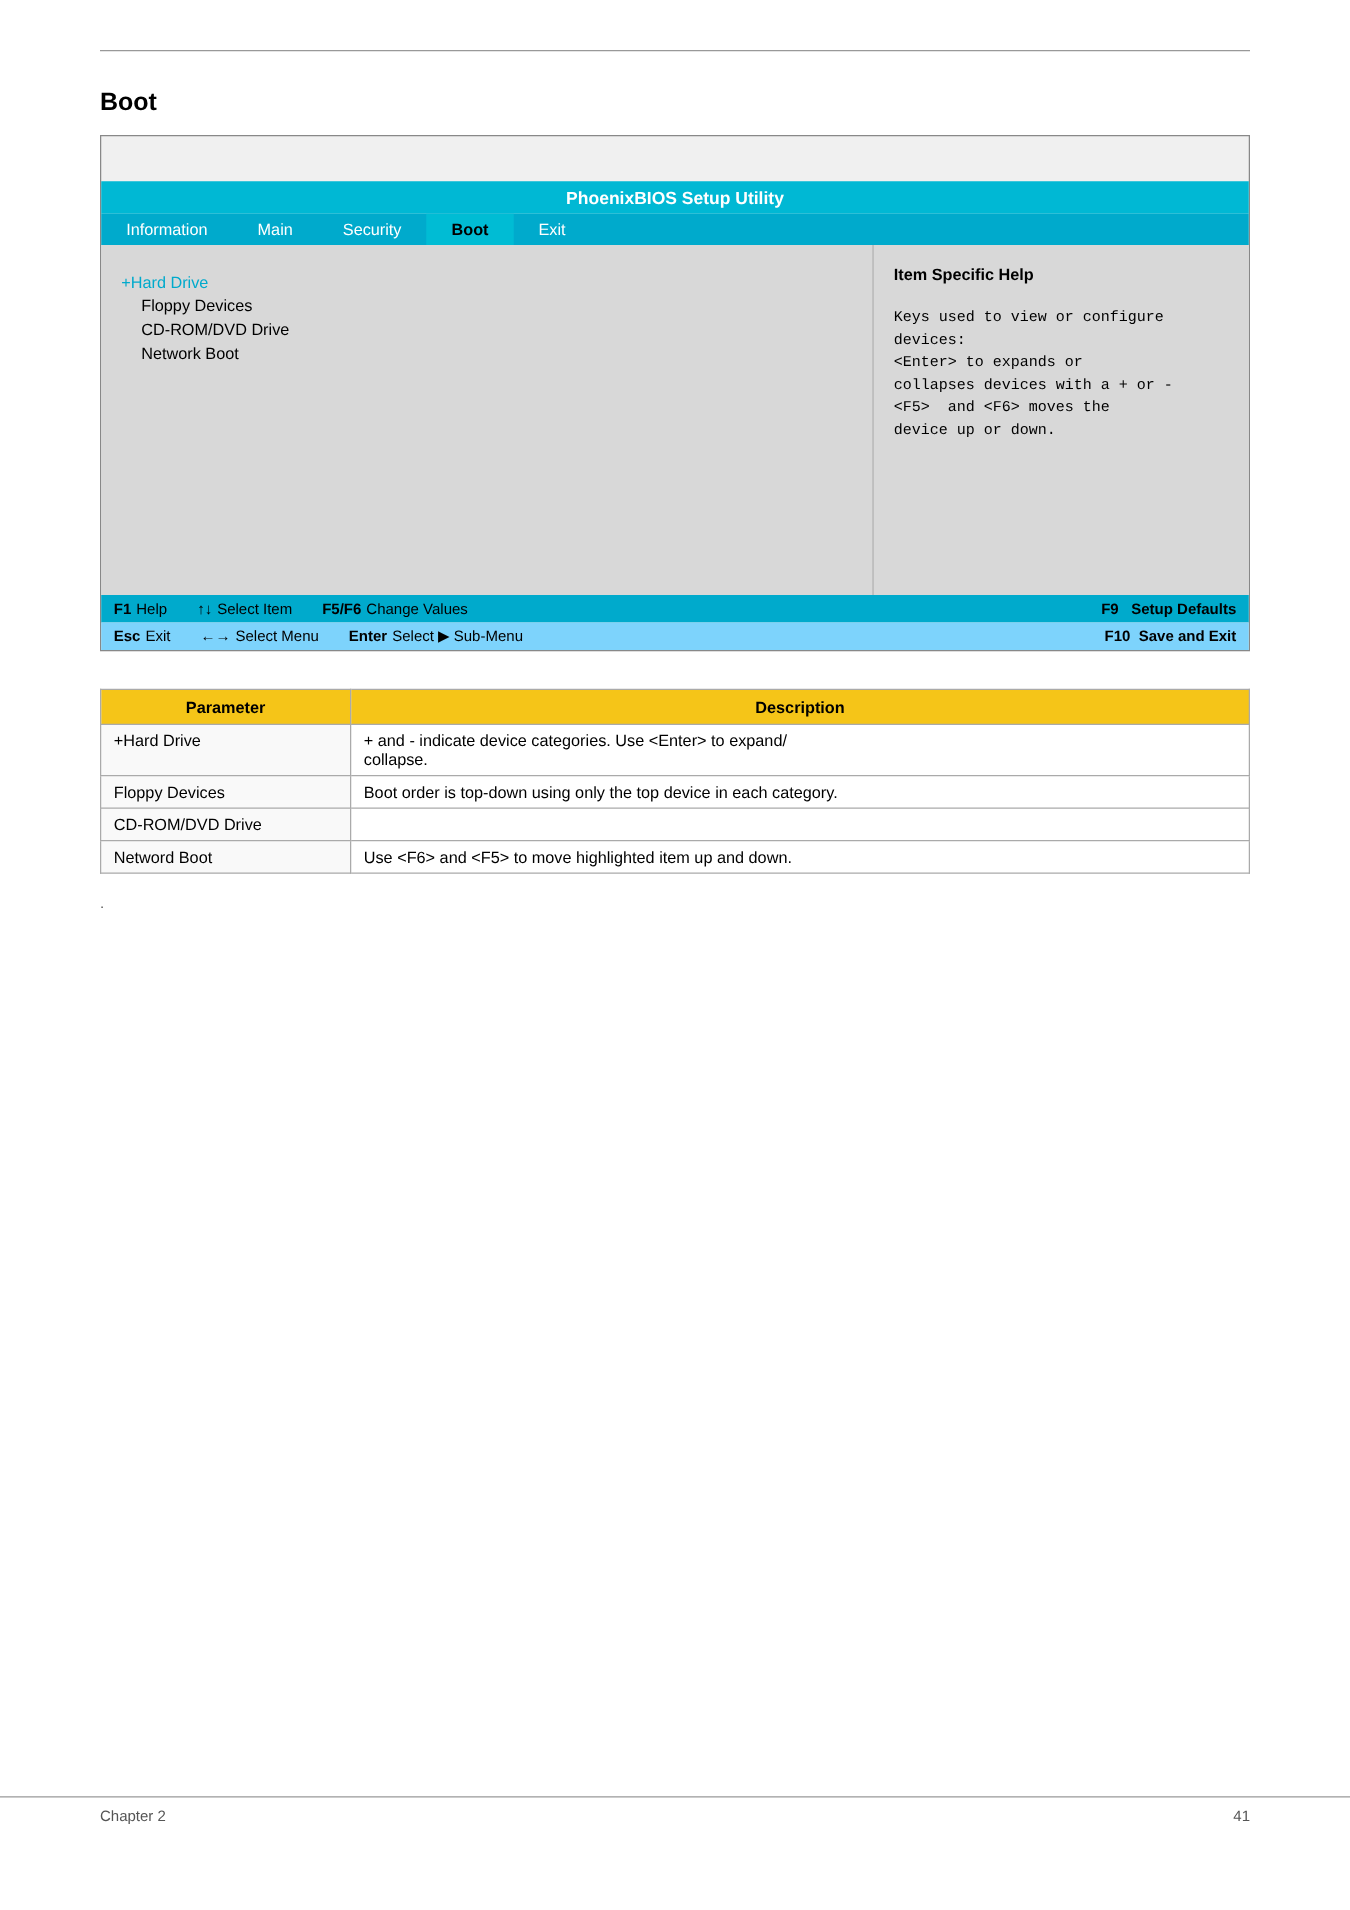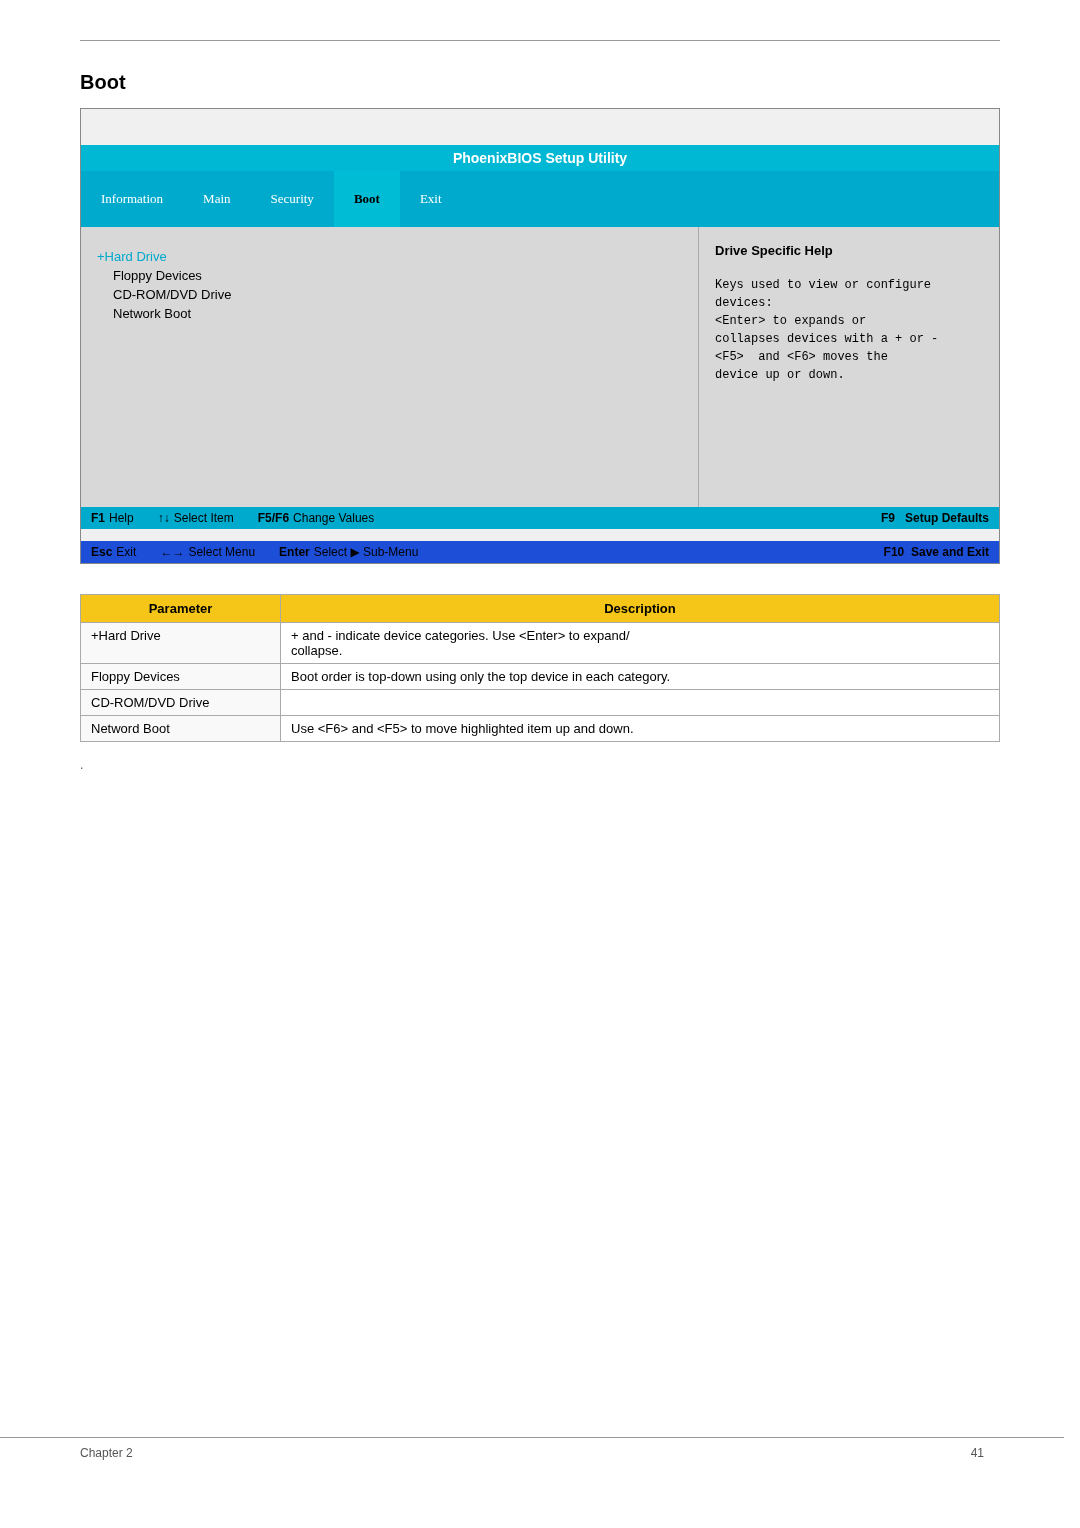--- a/index.html
+++ b/index.html
@@ -54,25 +54,24 @@
       margin-top: 36px;
     }
 
     .bios-nav-bar {
       background: #00aacc;
       display: flex;
       flex-direction: row;
     }
 
     .bios-nav-item {
-      padding: 20px 20px;
+      padding: 5px 20px;
       font-size: 13px;
       color: #fff;
       cursor: pointer;
-      font-family: Liberation Serif, serif;
     }
 
     .bios-nav-item.active {
       background: #00bcd4;
       color: #000;
       font-weight: bold;
     }
 
     .bios-main-area {
       display: flex;
@@ -125,23 +124,22 @@
       padding: 4px 10px;
       font-size: 12px;
     }
 
     .bios-status-bar.row1 {
       background: #00aacc;
       color: #000;
     }
 
     .bios-status-bar.row2 {
-      background: #1d4ed8;
-      color: #000;
-      margin-top: 12px;
+      background: #7dd3fc;
+      color: #000;
     }
 
     .status-item {
       margin-right: 24px;
       display: flex;
       align-items: flex-end;
       gap: 4px;
     }
 
     .status-key {
@@ -230,21 +228,21 @@
     <div class="bios-main-area">
 
       <div class="bios-left-panel">
         <div class="bios-menu-item cyan-text">+Hard Drive</div>
         <div class="bios-menu-item" style="margin-left: 16px;">Floppy Devices</div>
         <div class="bios-menu-item" style="margin-left: 16px;">CD-ROM/DVD Drive</div>
         <div class="bios-menu-item" style="margin-left: 16px;">Network Boot</div>
       </div>
 
       <div class="bios-right-panel">
-        <div class="bios-item-help-title">Drive Specific Help</div>
+        <div class="bios-item-help-title">Item Specific Help</div>
         <div class="bios-help-text">
           Keys used to view or configure devices:<br>
           &lt;Enter&gt; to expands or<br>
           collapses devices with a + or -<br>
           &lt;F5&gt;&nbsp; and &lt;F6&gt; moves the<br>
           device up or down.
         </div>
       </div>
     </div>
 
@@ -304,19 +302,19 @@
       <tr>
         <td>Netword Boot</td>
         <td>Use &lt;F6&gt; and &lt;F5&gt; to move highlighted item up and down.</td>
       </tr>
     </tbody>
   </table>
 
   <div class="dot-placeholder">.</div>
 </div>
 
-<div style="position: absolute; bottom: 60px; left: 0; right: 16px;">
+<div style="position: absolute; bottom: 60px; left: 0; right: 0;">
   <div class="bottom-rule"></div>
   <div class="footer-row">
     <span>Chapter 2</span>
     <span>41</span>
   </div>
 </div>
 
 </body></html>

